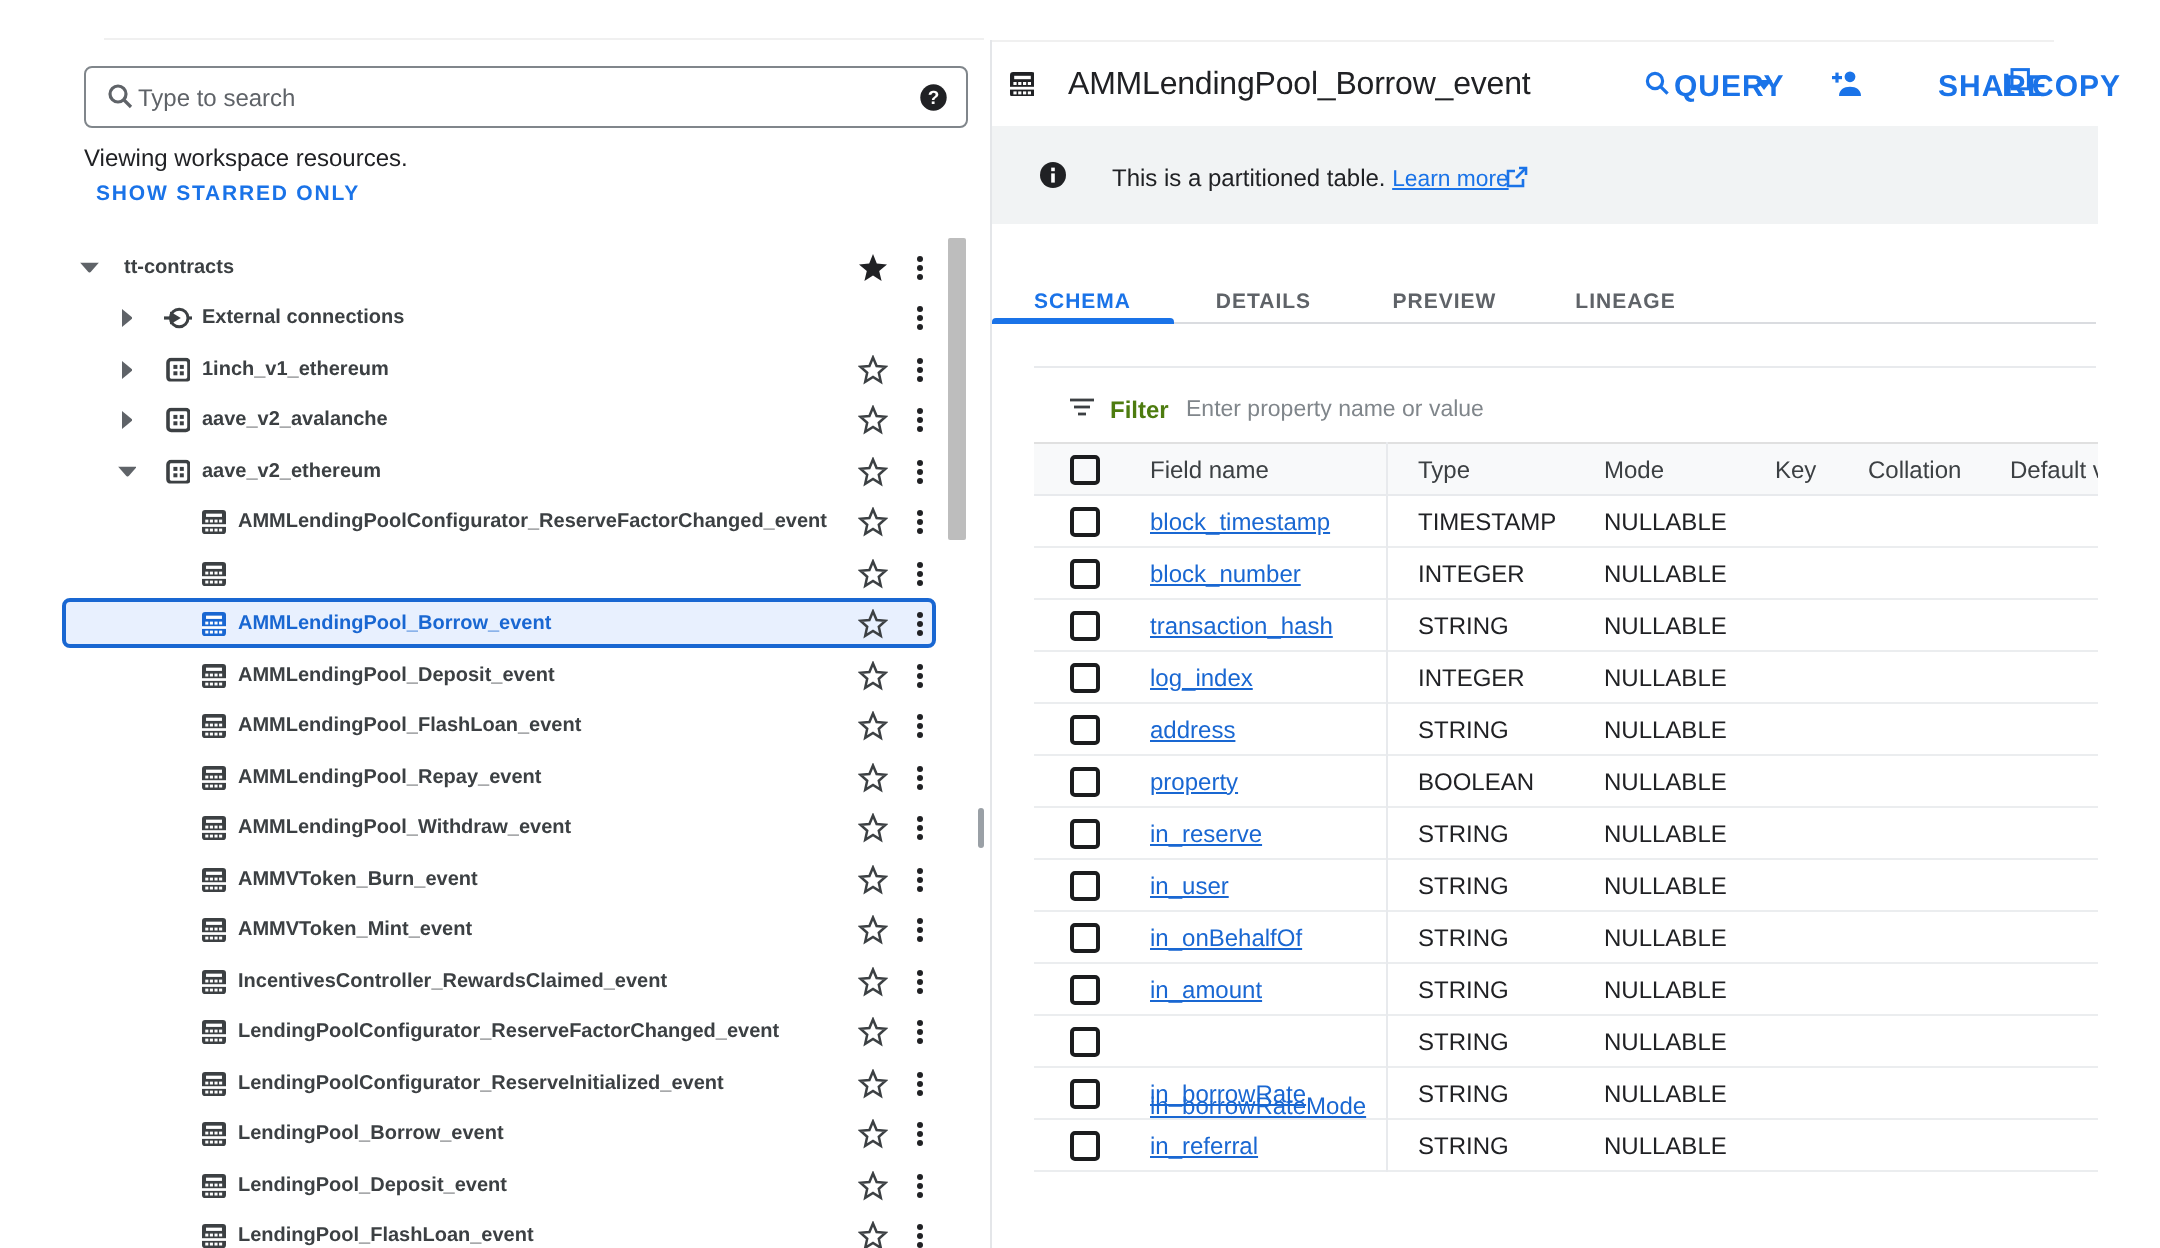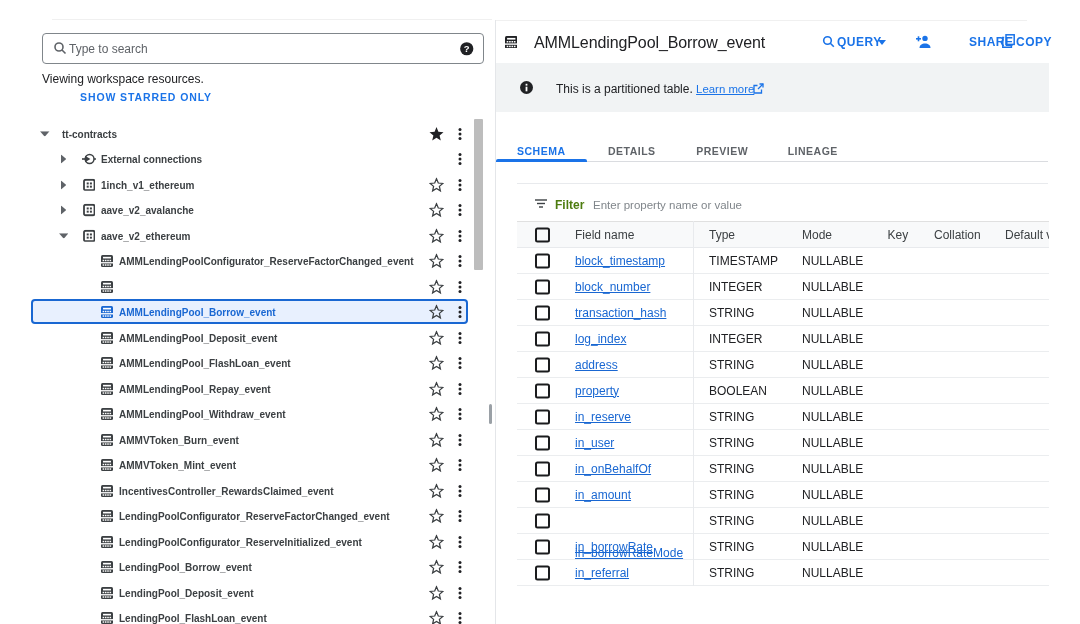--- a/index.html
+++ b/index.html
@@ -5,38 +5,38 @@
 * { margin:0; padding:0; box-sizing:border-box; }
 html,body { width:1080px; height:624px; overflow:hidden; background:#fff;
   font-family:"Liberation Sans", sans-serif; position:relative; }
 .abs { position:absolute; }
 
 
 #topline-l { left:52px; top:19px; width:440px; height:1px; background:#f0f0f0; }
 #searchbox { left:42px; top:33px; width:442px; height:31px; border:1px solid #80868b; border-radius:4px; background:#fff; }
 #searchtxt { left:69px; top:42px; font-size:12px; color:#5f6368; }
 #viewtxt { left:42px; top:72px; font-size:12px; color:#202124; }
-#showstar { left:48px; top:91px; font-size:10.5px; font-weight:700; letter-spacing:0.9px; color:#1a73e8;margin-left:32px; }
+#showstar { left:48px; top:91px; font-size:10.5px; font-weight:700; letter-spacing:0.9px; color:#1a73e8; }
 
 .trow { position:absolute; left:0; width:495px; height:25.5px; }
 .tlabel { position:absolute; top:50%; transform:translateY(-50%); font-size:10px; font-weight:700; color:#3c4043; white-space:nowrap; }
 .ticon { position:absolute; top:50%; transform:translateY(-50%); }
 .star { position:absolute; left:430px; top:50%; transform:translateY(-50%); }
 .dots { position:absolute; left:458px; top:50%; transform:translateY(-50%); }
 .sel-box { position:absolute; left:31px; top:-0.5px; width:437px; height:25.5px; background:#e8f0fe; border:2px solid #1967d2; border-radius:4px; }
 .sel .tlabel { color:#1967d2; }
 
 #lscroll { left:474px; top:119px; width:9px; height:151px; background:#bdbdbd; border-radius:1px; }
 #lscroll2 { left:488.5px; top:404px; width:3.5px; height:20px; background:#9aa0a6; border-radius:2px; }
 #divider { left:495px; top:20px; width:1px; height:604px; background:#e4e6e9; }
 
 
 #topline-r { left:496px; top:20px; width:531px; height:1px; background:#f0f0f0; }
 #rp-title { left:534px; top:34px; font-size:16px; color:#202124; letter-spacing:-0.1px; }
-.actbtn { position:absolute; top:35px; font-size:12px; font-weight:700; letter-spacing:0.5px; color:#1a73e8; }
+.actbtn { position:absolute; top:35px; font-size:15px; font-weight:700; letter-spacing:0.5px; color:#1a73e8; }
 #banner { left:496px; top:63px; width:553px; height:49px; background:#f1f3f4; }
 #bannertxt { left:556px; top:82px; font-size:12px; color:#202124; }
 #bannertxt span { color:#1a73e8; text-decoration:underline; font-size:11.4px; }
 
 .tab { position:absolute; top:145px; width:90.5px; text-align:center; font-size:10.5px; font-weight:700; letter-spacing:0.5px; color:#5f6368; }
 #tab-underline { left:496px; top:158.5px; width:91px; height:3px; background:#1a73e8; border-radius:2px 2px 0 0; }
 #tabborder { left:496px; top:160.5px; width:552px; height:1px; background:#dadce0; }
 #filtersep { left:517px; top:182.5px; width:531px; height:1px; background:#e8eaed; }
 #filterlbl { left:555px; top:198px; font-size:12px; font-weight:700; color:#4d7c0f; }
 #filterph { left:593px; top:199px; font-size:11.5px; color:#80868b; }

